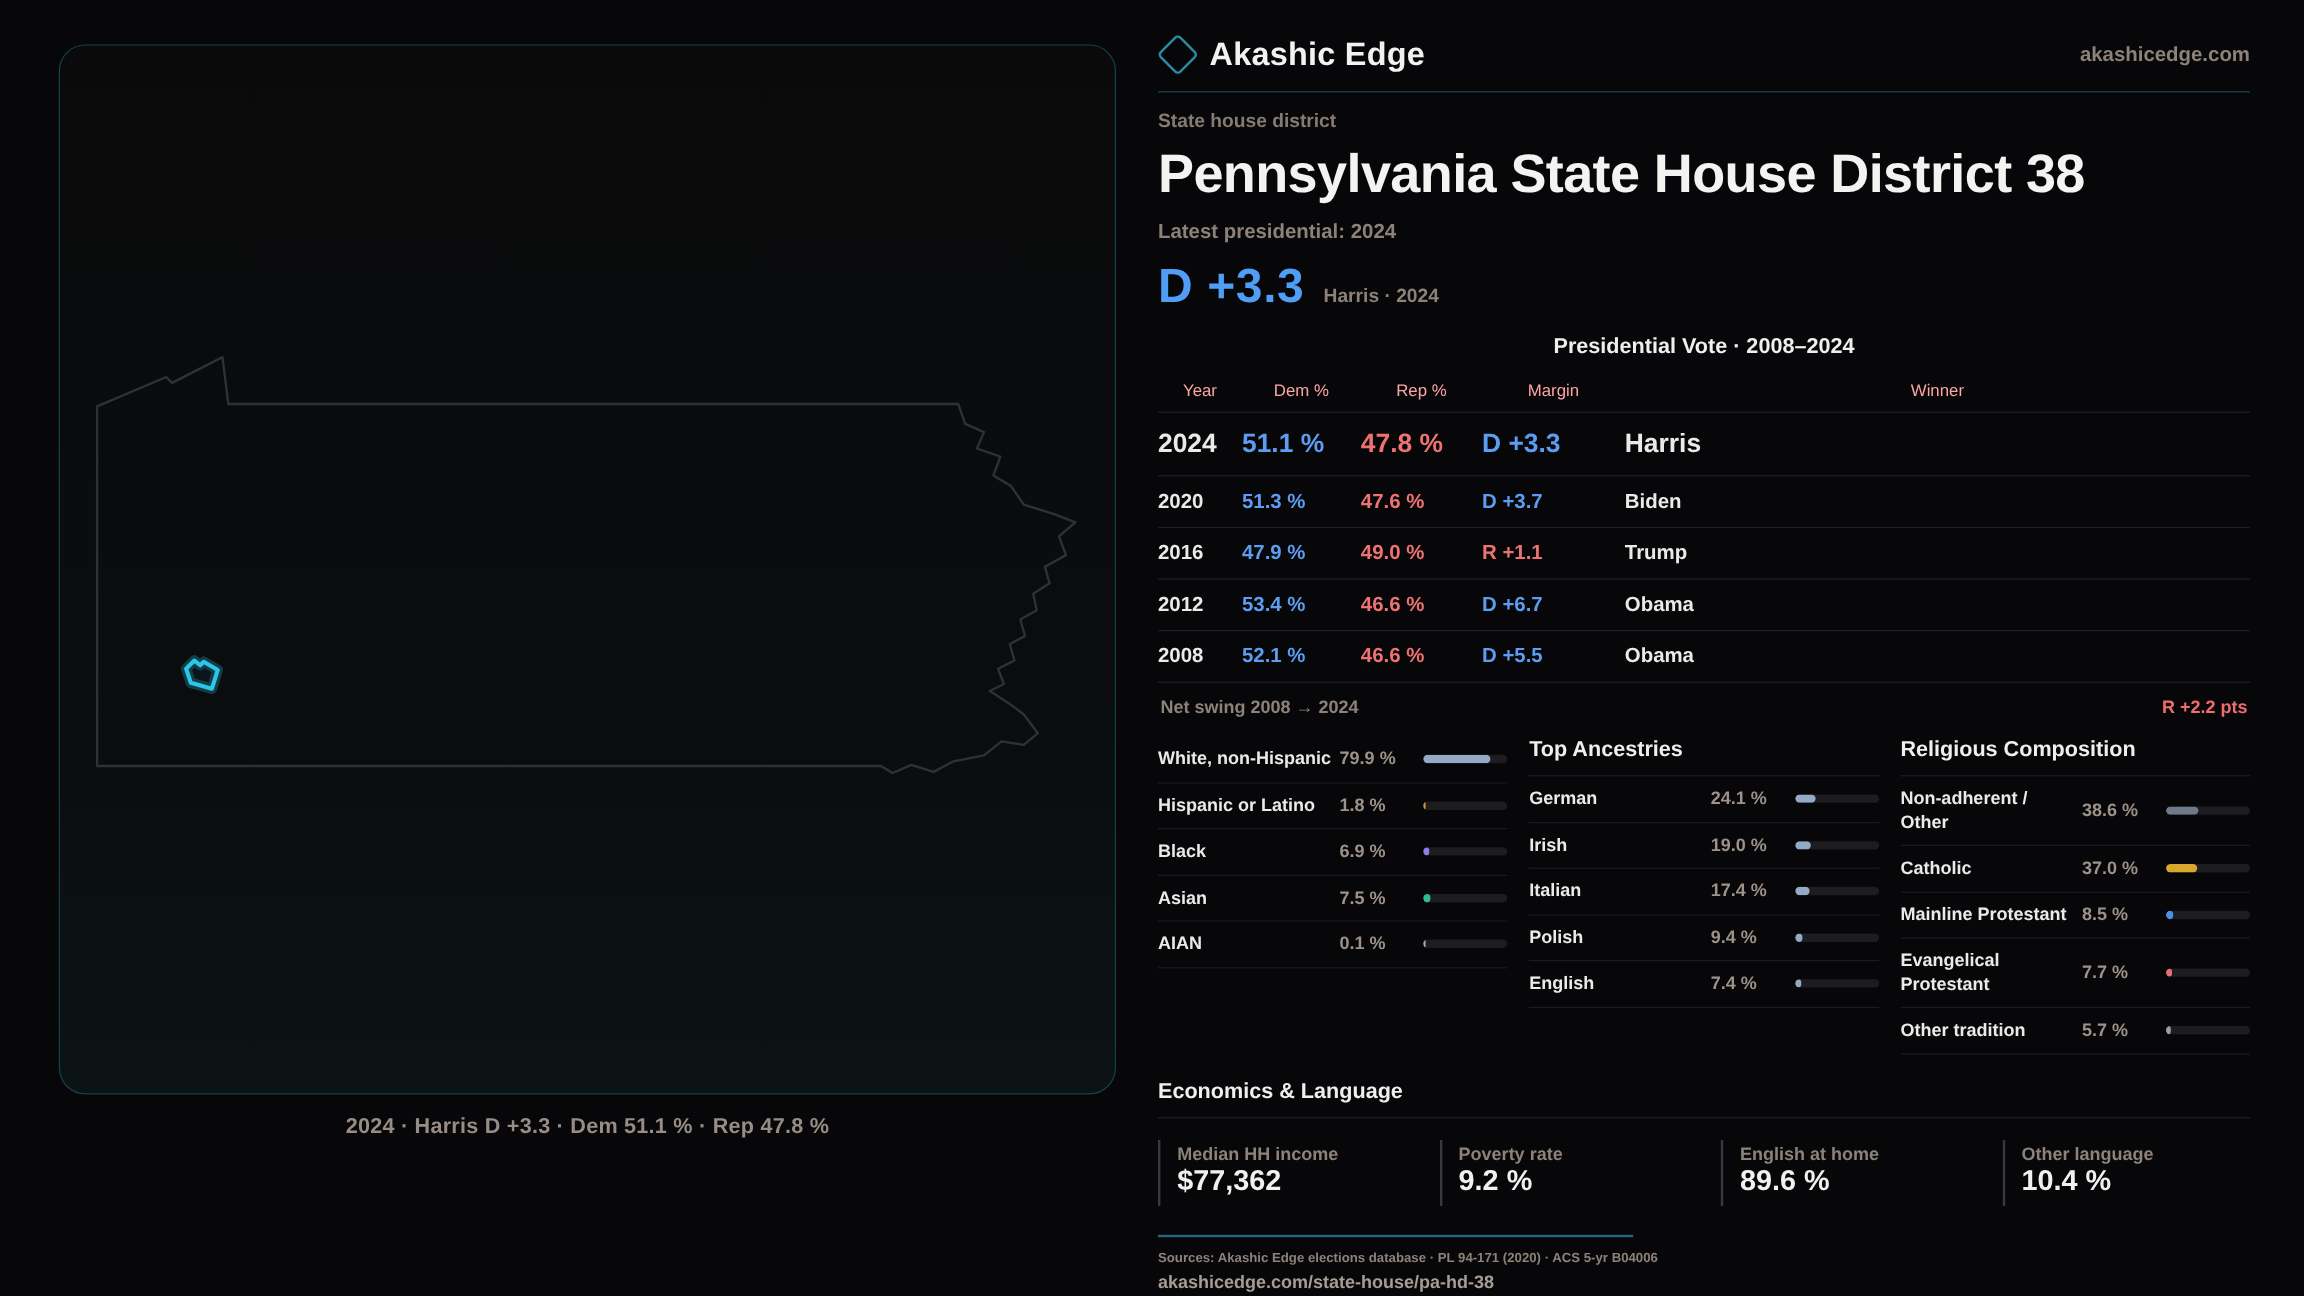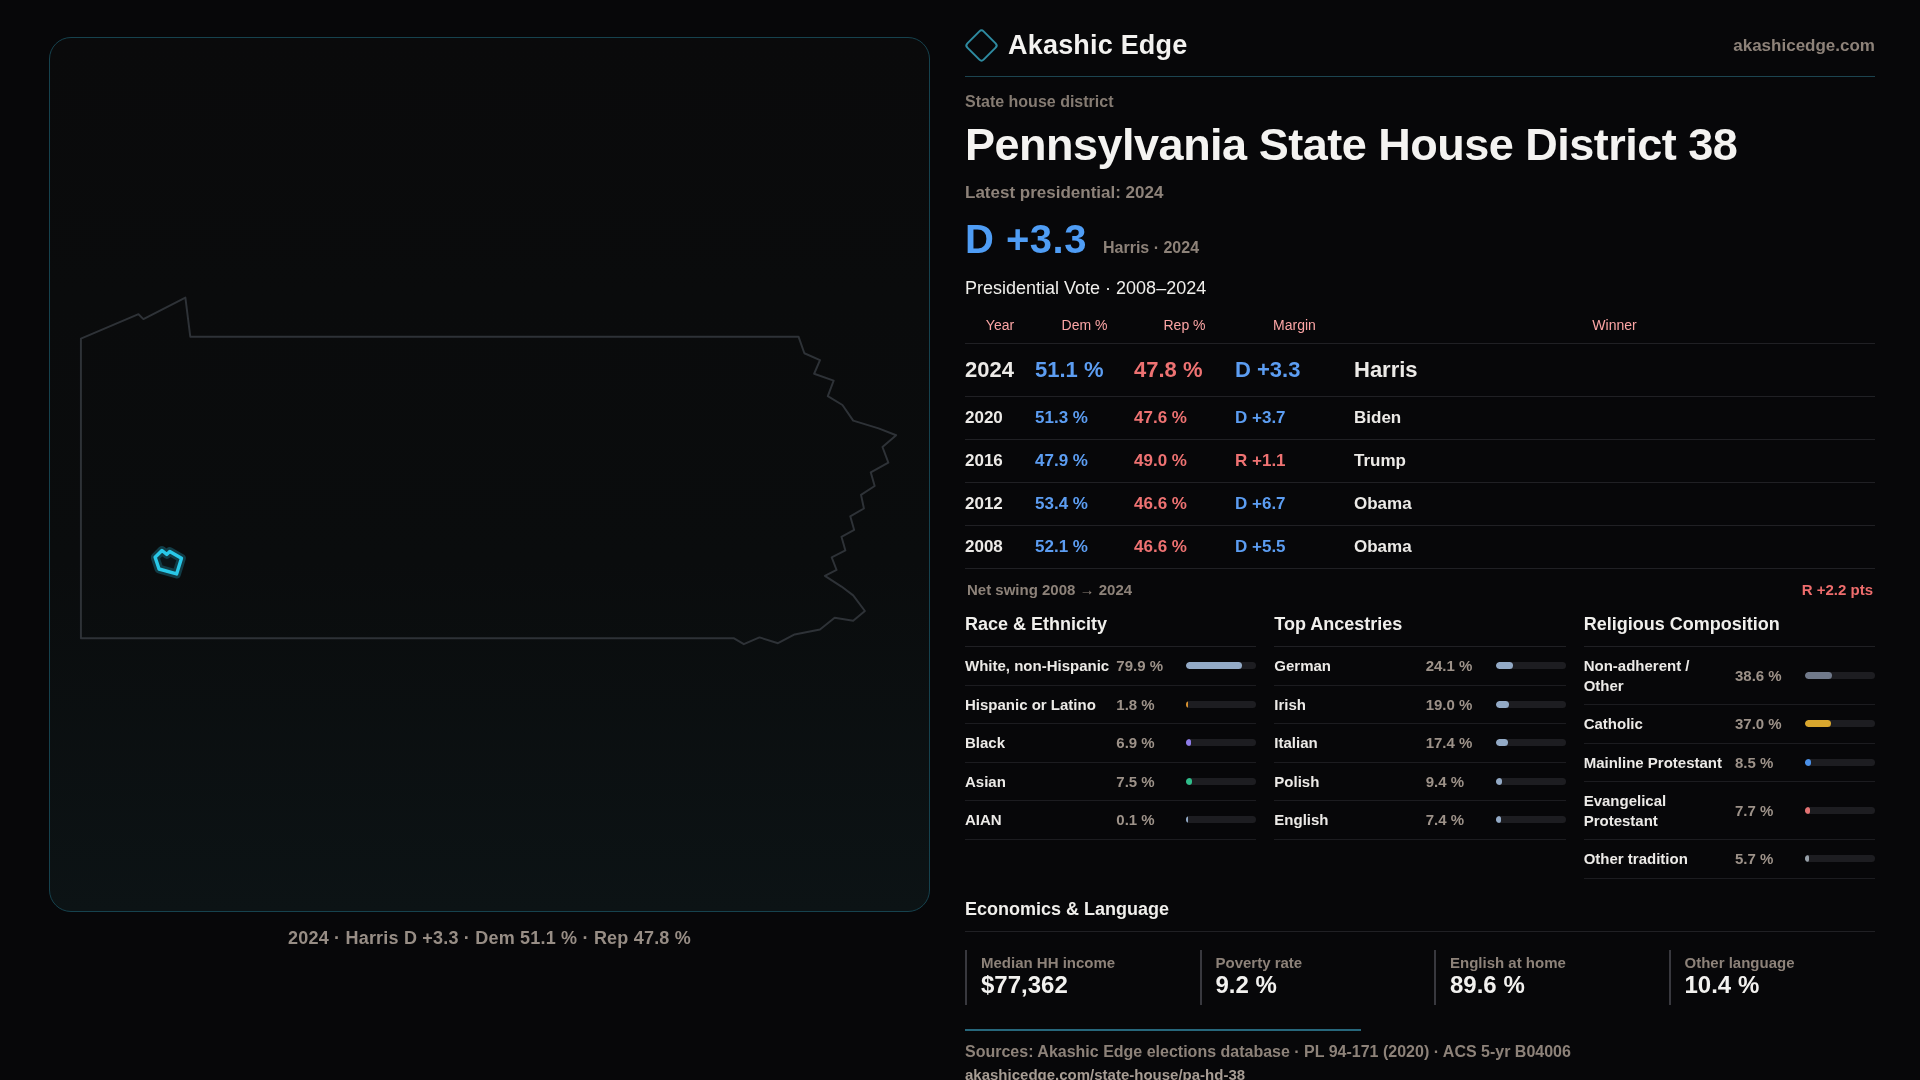--- a/index.html
+++ b/index.html
@@ -27,21 +27,21 @@
   .domain { font-size:17px; font-weight:600; color:#8d8279; }
 
   .eyebrow { margin-top:16px; font-size:16px; font-weight:600; color:#857b72; }
   .title { margin-top:8px; font-size:45px; font-weight:700; color:#f4f3f1; letter-spacing:-.5px; white-space:nowrap; }
   .subtitle { margin-top:12px; font-size:17px; font-weight:600; color:#8d8279; }
 
   .margin-row { margin-top:14px; display:flex; align-items:baseline; gap:16px; }
   .margin-big { font-size:40px; font-weight:700; color:#4f9df5; letter-spacing:.5px; }
   .margin-detail { font-size:16px; font-weight:600; color:#8d8279; }
 
-  .table-title { margin-top:16px; font-size:18px; font-weight:400; color:#f0efec; }
+  .table-title { margin-top:16px; font-size:18px; font-weight:700; color:#f0efec;text-align:center; }
 
   .vt { margin-top:10px; }
   .vt-row { display:grid; grid-template-columns:70px 99px 101px 119px 1fr;
             align-items:center; border-bottom:1px solid #202024; }
   .vt-head { padding:8px 0 10px; }
   .vt-head .cell { font-size:14px; font-weight:400; color:#fca5a5;text-align:center; }
   .vt-r { padding:11px 0; font-size:17px; font-weight:700; }
   .vt-r.big { padding:13px 0; font-size:22px; }
   .cell.year, .cell.winner { color:#eceae7; }
   .cell.dem-val { color:#5c9df2; }
@@ -66,21 +66,21 @@
   .econ { margin-top:20px; }
   .econ h3 { font-size:18px; font-weight:700; color:#f0efec; padding-bottom:11px;
              border-bottom:1px solid #202024; }
   .econ-grid { margin-top:18px; display:grid; grid-template-columns:repeat(4,1fr); column-gap:28px; }
   .stat { border-left:2px solid #38383e; padding:4px 0 6px 14px; }
   .stat-label { font-size:15px; font-weight:600; color:#8d8279; }
   .stat-value { margin-top:0; font-size:24px; font-weight:700; color:#f2f1ef; }
 
   .footer { margin-top:24px; }
   .footer-line { width:396px; height:2px; background:#27677c; }
-  .sources { margin-top:12px; font-size:16px; font-weight:600; color:#8d8279; }
+  .sources { margin-top:12px; font-size:11px; font-weight:600; color:#8d8279; }
   .perma { margin-top:5px; font-size:15px; font-weight:700; color:#a79d94; }
 </style>
 </head>
 <body>
 
 <div class="root">
 
   <div class="map-panel">
     <svg class="map-svg" viewBox="0 0 880 380">
       <path d="M 21 59 L 80 34 L 85 39 L 128 17 L 133 57 L 756 57 L 762 74 L 778 81 L 772 95
@@ -166,21 +166,20 @@
     </div>
 
     <div class="net-swing">
       <div class="ns-label">Net swing 2008 → 2024</div>
       <div class="ns-value">R +2.2 pts</div>
     </div>
 
     <div class="demo-grid">
 
       <div class="demo-col">
-        <h3>Race &amp; Ethnicity</h3>
         <div class="demo-row">
           <div class="demo-label">White, non-Hispanic</div>
           <div class="demo-value">79.9 %</div>
           <div class="demo-bar">
               <div class="demo-fill" style="width: 55.93px; background: rgb(147, 170, 198);"></div>
             </div>
         </div>
         <div class="demo-row">
           <div class="demo-label">Hispanic or Latino</div>
           <div class="demo-value">1.8 %</div>

